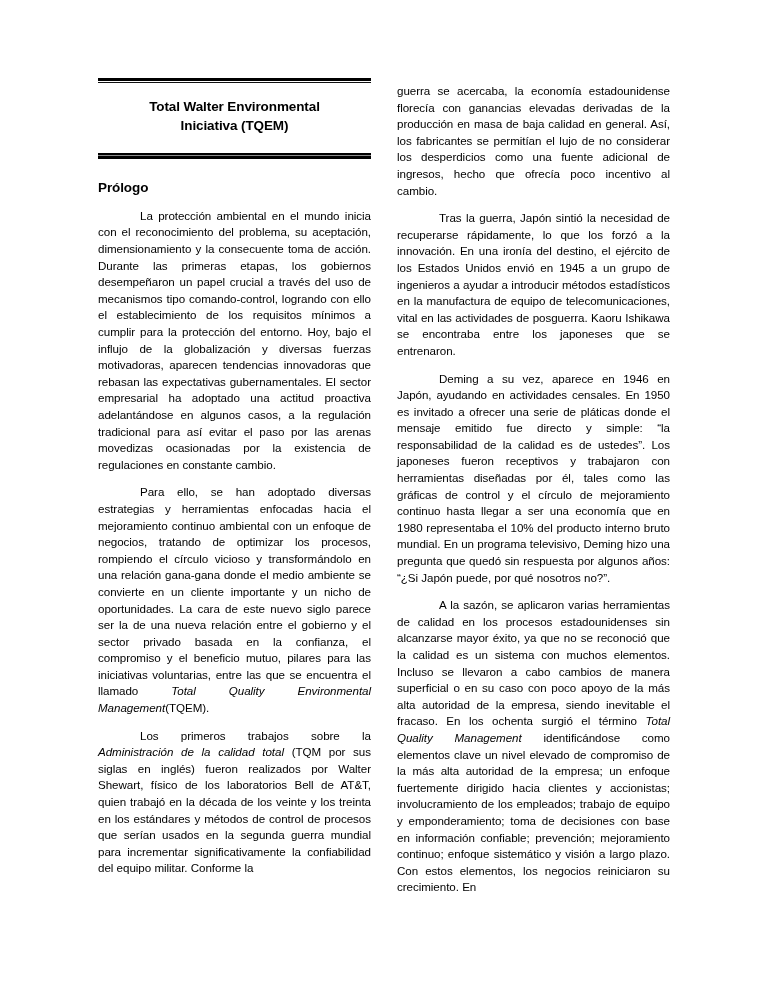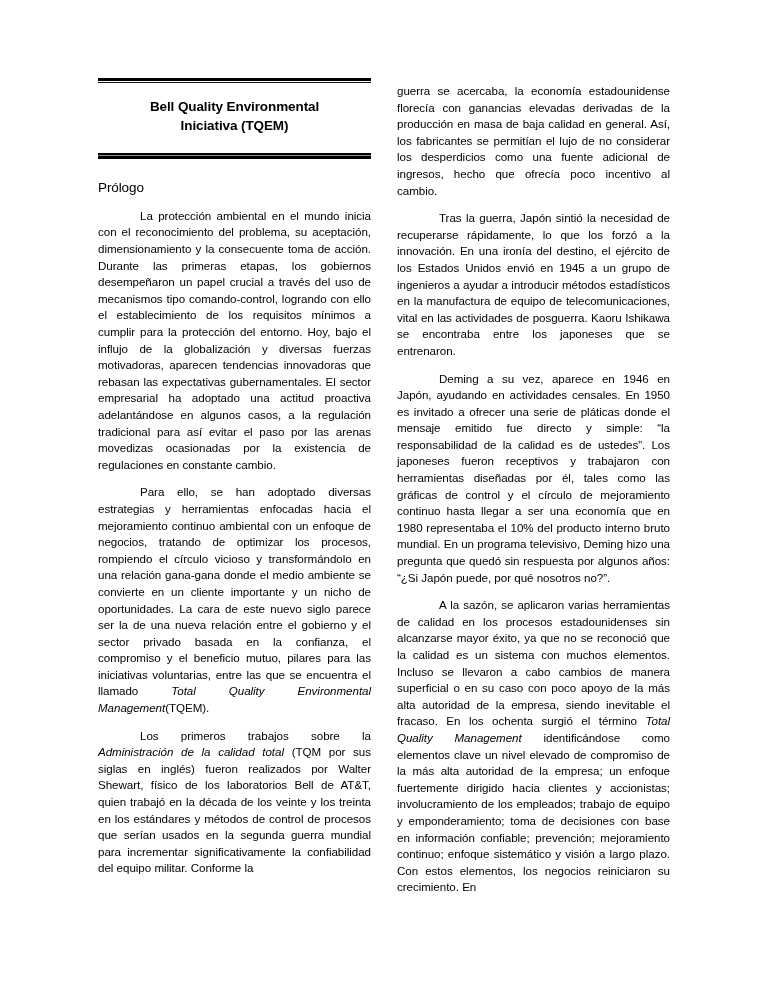--- a/index.html
+++ b/index.html
@@ -93,21 +93,21 @@
     background:
       linear-gradient(to bottom,
         #000 0px, #000 2px,
         #8a8a8a 2px, #8a8a8a 3px,
         #000 3px, #000 6px);
   }
 
   
   h2.section {
     font-size: 13.5px;
-    font-weight: normal;
+    font-weight: bold;
     margin: 20px 0 0 0;
     line-height: 1.3;
     letter-spacing: -0.1px;
   }
 
   p.para {
     font-size: 11.6px;
     line-height: 1.432;
     text-align: justify;
     text-justify: inter-word;
@@ -133,21 +133,21 @@
 
 <div class="page">
   <div class="columns">
 
     <div class="col col-left">
 
       <div class="rule-top"></div>
 
 
       <div class="doc-title">
-        <span>Bell Quality Environmental</span><br>
+        <span>Total Walter Environmental</span><br>
         <span>Iniciativa (TQEM)</span>
       </div>
 
       <div class="rule-bottom"></div>
 
       <h2 class="section">Prólogo</h2>
 
       <p class="para">La protección ambiental en el mundo inicia con el reconocimiento del problema, su aceptación, dimensionamiento y la consecuente toma de acción. Durante las primeras etapas, los gobiernos desempeñaron un papel crucial a través del uso de mecanismos tipo comando-control, logrando con ello el establecimiento de los requisitos mínimos a cumplir para la protección del entorno. Hoy, bajo el influjo de la globalización y diversas fuerzas motivadoras, aparecen tendencias innovadoras que rebasan las expectativas gubernamentales. El sector empresarial ha adoptado una actitud proactiva adelantándose en algunos casos, a la regulación tradicional para así evitar el paso por las arenas movedizas ocasionadas por la existencia de regulaciones en constante cambio.</p>
 
       <p class="para"><span>Para ello, se han adoptado diversas estrategias y herramientas enfocadas hacia el mejoramiento continuo ambiental con un enfoque de negocios, tratando de optimizar los procesos, rompiendo el círculo vicioso y transformándolo en una relación gana-gana donde el medio ambiente se convierte en un cliente importante y un nicho de oportunidades. La cara de este nuevo siglo parece ser la de una nueva relación entre el gobierno y el sector privado basada en la confianza, el compromiso y el beneficio mutuo, pilares para las iniciativas voluntarias, entre las que se encuentra el llamado </span><span class="it">Total Quality Environmental Management</span><span>(TQEM).</span></p>

